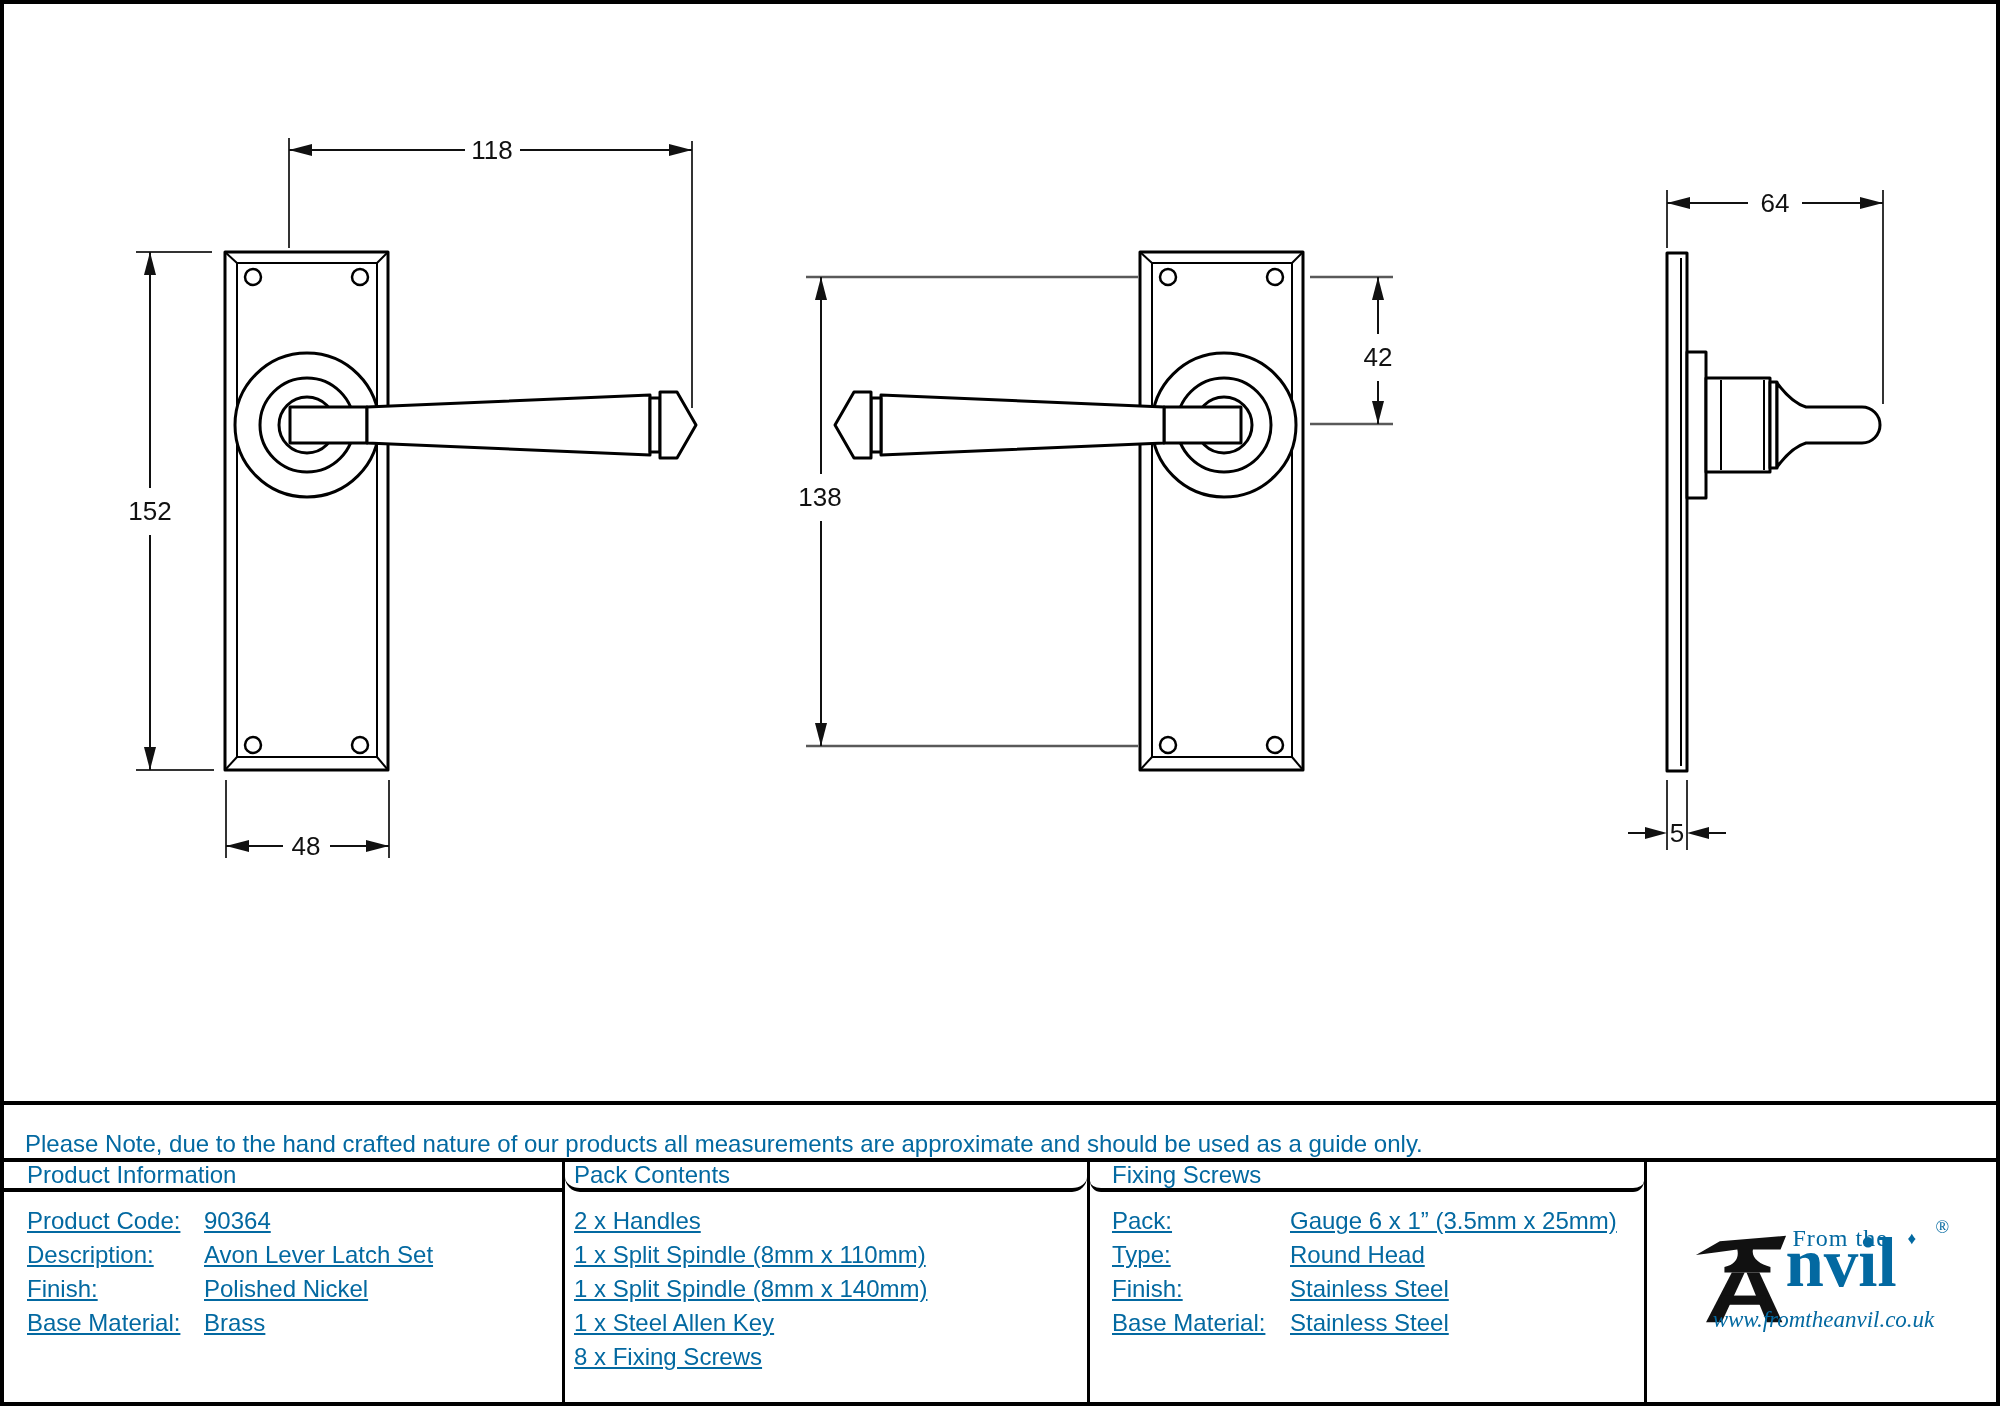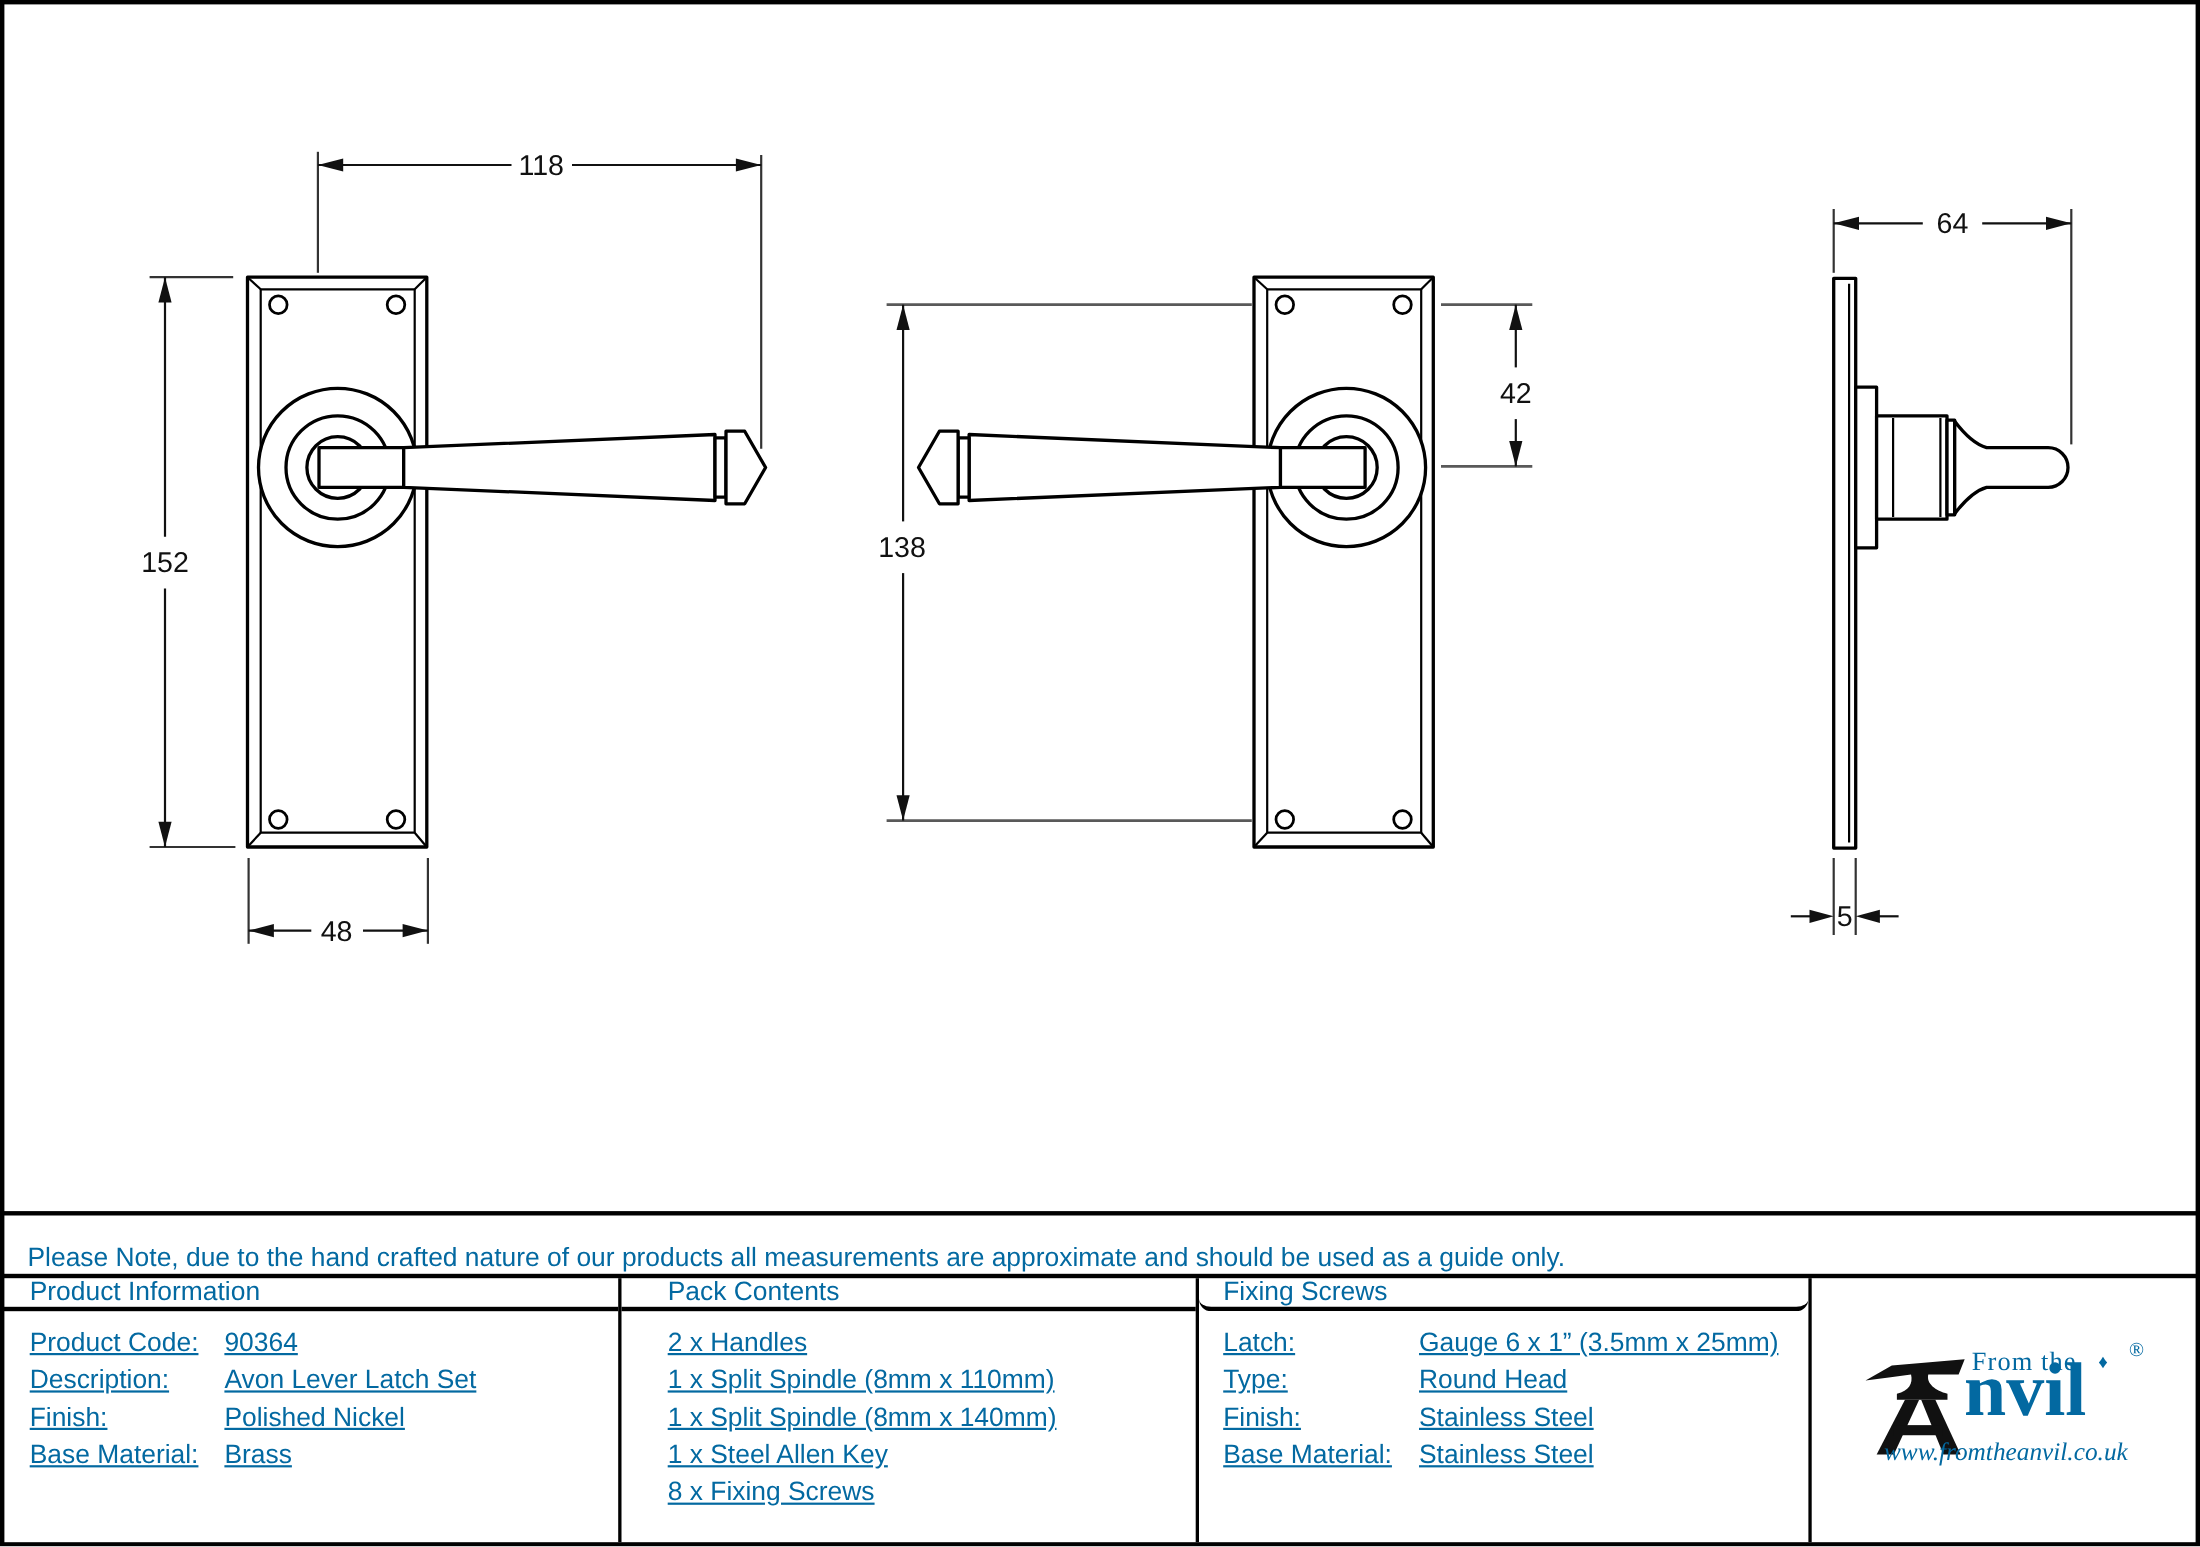--- a/index.html
+++ b/index.html
@@ -51,21 +51,21 @@
     height:30px;box-sizing:border-box;
     border-bottom:4px solid #000;
     display:flex;align-items:center;
     font-size:24px;
   }
   .tbody{padding-top:12px;font-size:24px;line-height:34px;text-decoration:underline;}
   .kv{display:flex;}
   .kv .k{flex:0 0 177px;}
   .tcol-3 .kv .k{flex:0 0 178px;}
   .pad1{padding-left:27px;}
-  .pad2{padding-left:42px;}
+  .pad2{padding-left:9px;border-radius:15px;}
   .pad3{padding-left:22px;border-radius:11px;}
   
   .logo{position:relative;width:270px;height:118px;}
   .logo-fromthe{
     position:absolute;left:104px;top:2px;
     font-family:"Liberation Serif","DejaVu Serif",serif;
     font-size:24px;letter-spacing:1px;
   }
   .logo-nvil{
     position:absolute;left:97px;top:6px;
@@ -279,21 +279,21 @@
         <div>8 x Fixing Screws</div>
       </div>
     </div>
 
     <div class="tcol tcol-3 bordered">
       <div class="thead pad3">
         <span>Fixing Screws</span>
       </div>
       <div class="tbody pad3">
         <div class="kv">
-          <span class="k">Latch:</span>
+          <span class="k">Pack:</span>
           <span class="v">Gauge 6 x 1” (3.5mm x 25mm)</span>
         </div>
         <div class="kv">
           <span class="k">Type:</span>
           <span class="v">Round Head</span>
         </div>
         <div class="kv">
           <span class="k">Finish:</span>
           <span class="v">Stainless Steel</span>
         </div>

